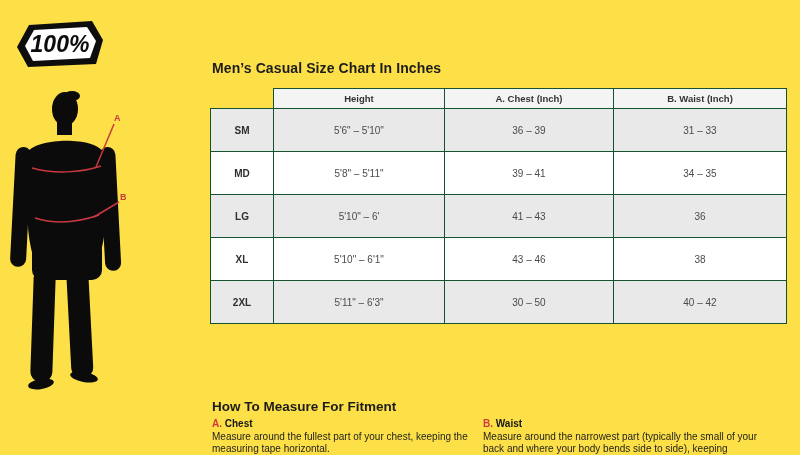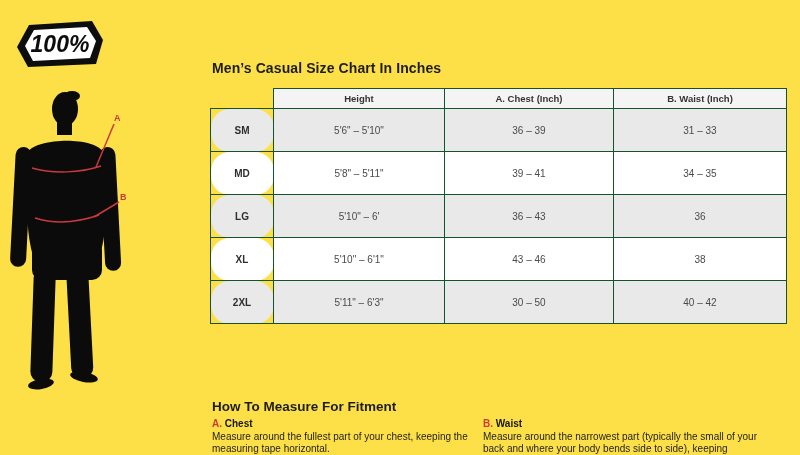--- a/index.html
+++ b/index.html
@@ -24,21 +24,21 @@
   .table-wrap { position:absolute; left:210px; top:88px; }
   table.size-chart { border-collapse:collapse; table-layout:fixed; width:576px; }
   table.size-chart th, table.size-chart td {
     border:1px solid #14532d; text-align:center; vertical-align:middle; padding:0;
   }
   table.size-chart th {
     height:19px; background:#f4f4f4; font-size:9.5px; font-weight:700; color:#333;
   }
   table.size-chart th.blank { background:transparent; border:none; }
   table.size-chart td { height:42px; font-size:10px; font-weight:500; color:#4a4a4a; }
-  table.size-chart td.size-cell { font-weight:700; color:#2e2e2e;border-radius:19px; }
+  table.size-chart td.size-cell { font-weight:700; color:#2e2e2e; }
   table.size-chart tbody tr:nth-child(odd) td { background:#e9e9e9; }
   table.size-chart tbody tr:nth-child(even) td { background:#ffffff; }
 
   
   .measure-heading {
     position:absolute; left:212px; top:399px; margin:0;
     font-size:13.5px; font-weight:700; color:#1c1c1c;
   }
   .measure-col { position:absolute; top:418px; }
   .measure-col.col-a { left:212px; width:258px; }
@@ -113,21 +113,21 @@
         </tr>
         <tr>
           <td class="size-cell">MD</td>
           <td>5'8" – 5'11"</td>
           <td>39 – 41</td>
           <td>34 – 35</td>
         </tr>
         <tr>
           <td class="size-cell">LG</td>
           <td>5'10" – 6'</td>
-          <td>36 – 43</td>
+          <td>41 – 43</td>
           <td>36</td>
         </tr>
         <tr>
           <td class="size-cell">XL</td>
           <td>5'10" – 6'1"</td>
           <td>43 – 46</td>
           <td>38</td>
         </tr>
         <tr>
           <td class="size-cell">2XL</td>

